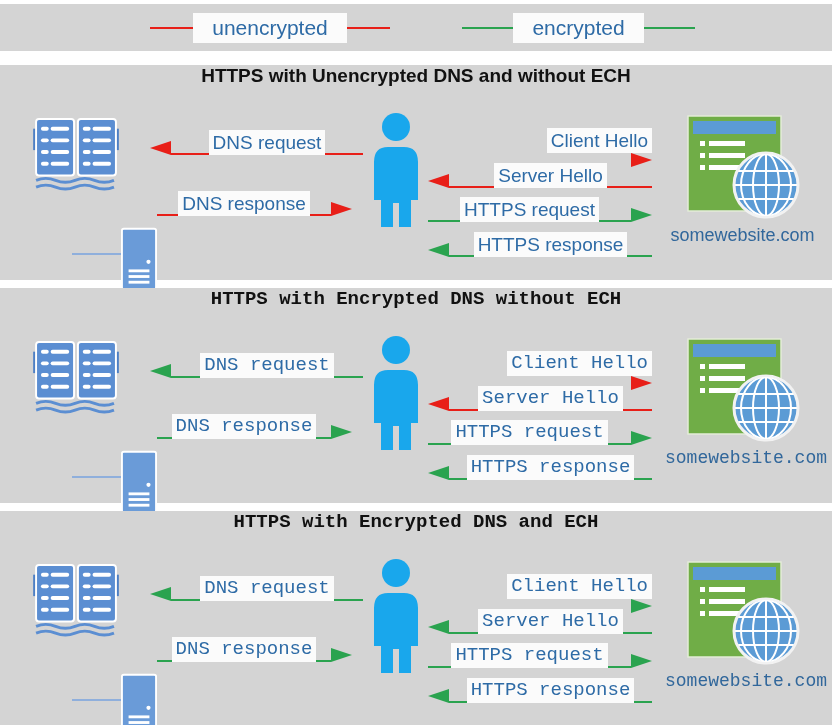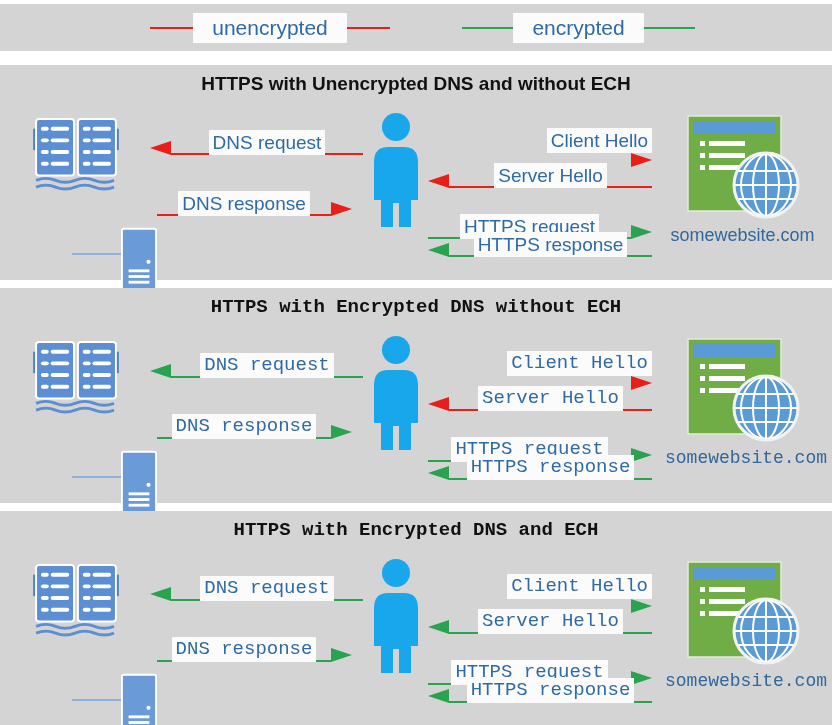--- a/index.html
+++ b/index.html
@@ -26,33 +26,33 @@
     font-size:21px; line-height:28px; padding:1px 19px; white-space:nowrap;
   }
 
   
   .panel {
     position:relative; height:215px; margin-top:14px;
     background:var(--panel-bg); width:100%;
   }
   .panel + .panel { margin-top:8px;font-family:Liberation Mono, monospace; }
   .panel-title {
-    margin:0; padding-top:8px; text-align:center;
+    margin:0; padding-top:0; text-align:center;
     font-size:19px; font-weight:bold; color:var(--title-text);
   }
 
   
   .msg {
     position:absolute; display:flex; align-items:flex-end; height:26px;
   }
   .row-dns1 { left:150px; top:64px;  width:213px; }
   .row-dns2 { left:157px; top:125px; width:195px; }
   .row-h1   { left:428px; top:63px;  width:224px;flex-direction:column; }
   .row-h2   { left:428px; top:97px;  width:224px; }
-  .row-h3   { left:428px; top:131px; width:224px;margin-top:17px; }
+  .row-h3   { left:428px; top:131px; width:224px; }
   .row-h4   { left:428px; top:166px; width:224px; }
   .ln { flex:1; height:2px; background:currentColor; min-width:6px; }
   .lbl {
     background:var(--label-bg); color:var(--label-text);
     font-size:19px; line-height:25px; padding:0 4px; white-space:nowrap;
   }
   .ah { width:0; height:0; flex:none;
         border-top:7px solid transparent; border-bottom:7px solid transparent; }
   .ah.right { border-left:21px solid currentColor; }
   .ah.left  { border-right:21px solid currentColor; }

